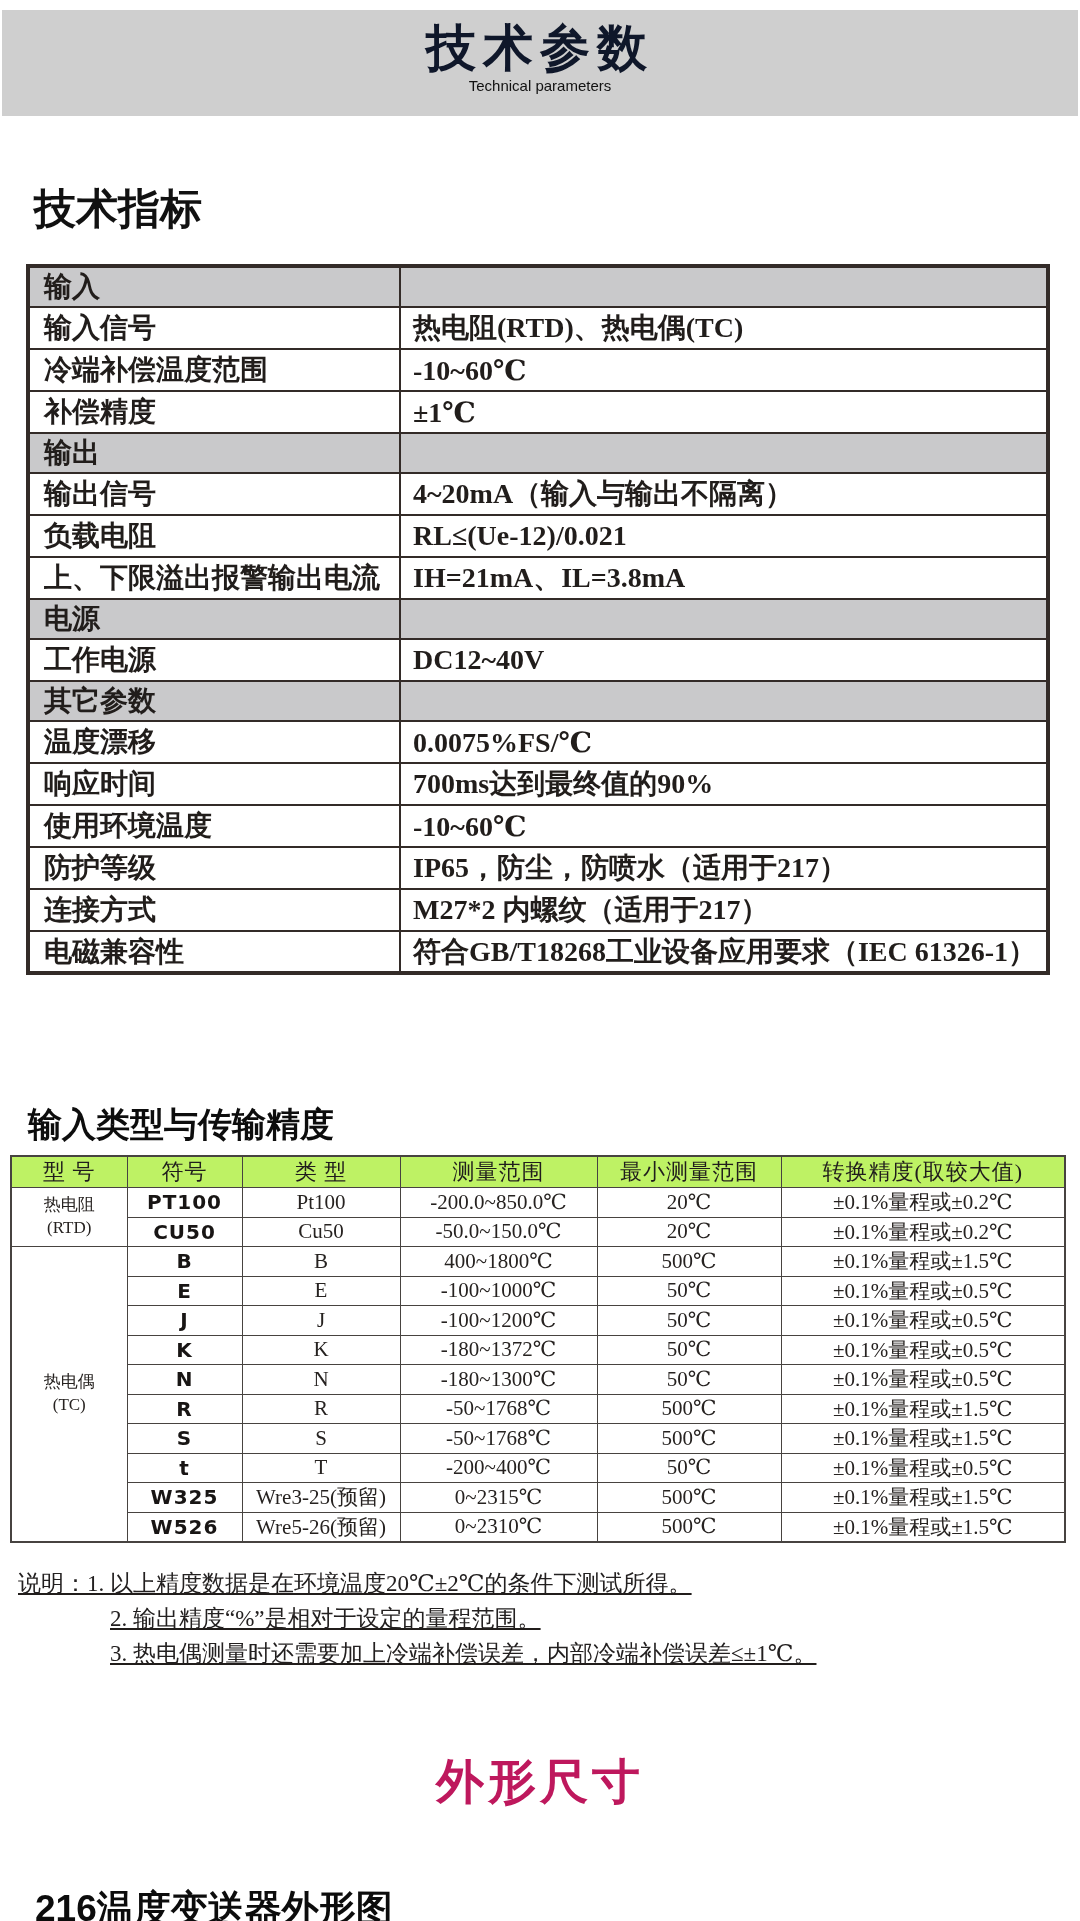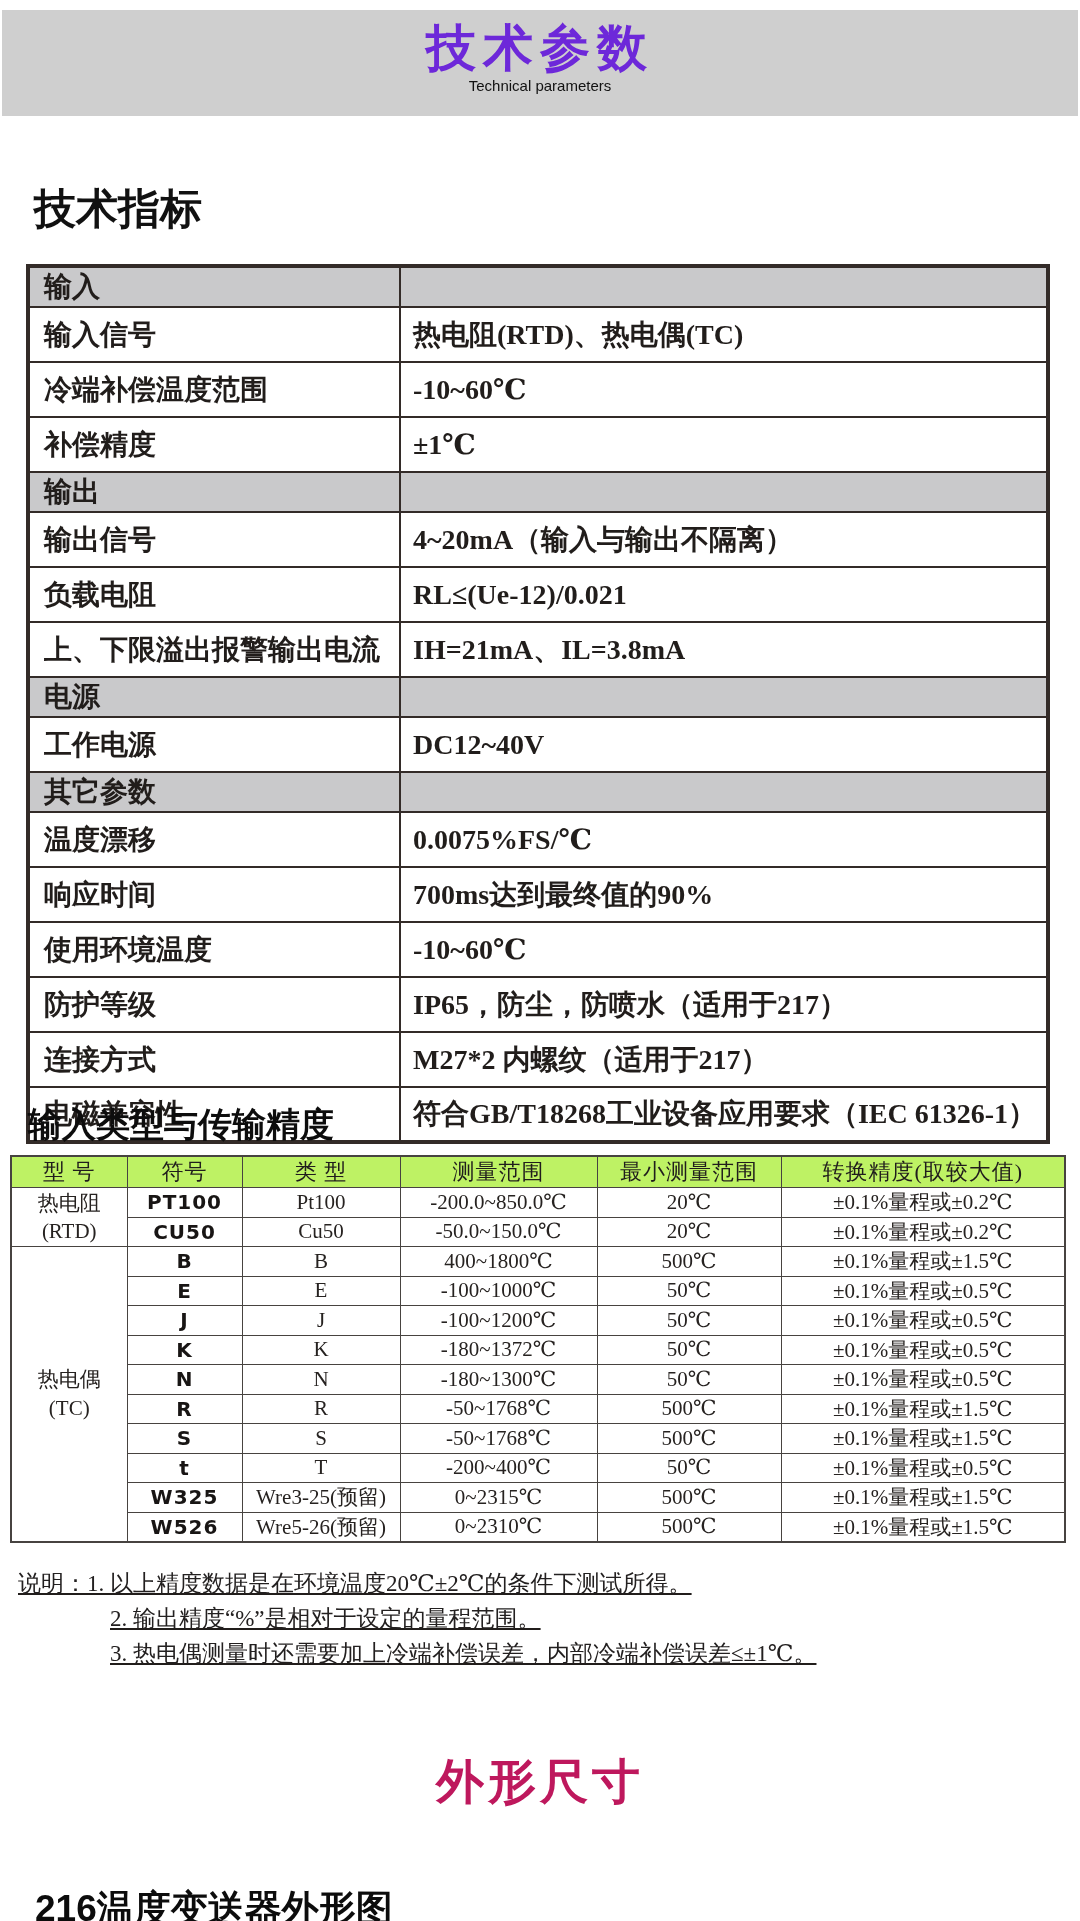--- a/index.html
+++ b/index.html
@@ -12,21 +12,21 @@
   }
   .page { position: absolute; inset: 0; width: 1080px; height: 1921px; }
 
   
   .banner {
     position: absolute; left: 2px; top: 10px; width: 1076px; height: 106px;
     background: #cfcfcf; text-align: center;
   }
   .banner-title {
     font-size: 50px; font-weight: bold; letter-spacing: 7px;
-    padding-top: 11px; line-height: 1.1; color: #6d28d9;
+    padding-top: 11px; line-height: 1.1; color: #0f172a;
     font-family: "DejaVu Sans", "Liberation Sans", sans-serif;
   }
   .banner-subtitle {
     font-size: 15px; color: #121212; margin-top: 1px; letter-spacing: 0px;
   }
 
   
   .h-spec  { position: absolute; left: 34px;  top: 146px;  font-size: 42px; font-weight: 600; color: #111; }
   .h-input { position: absolute; left: 28px;  top: 1074px; font-size: 34px; font-weight: 700; color: #0d0d0d; }
   .h-dim   { position: absolute; left: 0;     top: 1718px; width: 1080px; text-align: center;
@@ -39,21 +39,21 @@
     border-collapse: collapse; table-layout: fixed;
     border: 4px solid #332b28;
   }
   .spec-table td {
     border: 2px solid #332b28;
     font-family: "Liberation Serif", "DejaVu Serif", serif;
     font-weight: bold; font-size: 28px;
     padding: 0 20px 0 14px; vertical-align: middle;
     white-space: nowrap; overflow: hidden;
   }
-  .spec-table tr.item    { height: 55px; }
+  .spec-table tr.item    { height: 42px; }
   .spec-table tr.section { height: 36px; }
   .spec-table tr.section td { background: #c9c9cb; }
   .spec-table .c-value { padding-left: 12px; }
 
   
   .input-table {
     position: absolute; left: 10px; top: 1155px; width: 1054px;
     border-collapse: collapse; table-layout: fixed;
     border: 2px solid #474340;
   }
@@ -64,21 +64,21 @@
     padding: 0 2px; white-space: nowrap; overflow: hidden;
     color: #262220;
   }
   .input-table thead tr { height: 30px; }
   .input-table tbody tr { height: 29.5px; }
   .input-table th {
     background: #bef264; font-weight: normal; font-size: 22px;
     letter-spacing: 1px; color: #201d1c;
   }
   .input-table .c-model {
-    font-size: 21px; line-height: 1.35; margin-top: 29px;
+    font-size: 17px; line-height: 1.35; margin-top: 29px;
   }
   .input-table .c-symbol {
     font-family: "DejaVu Sans", "Liberation Sans", sans-serif;
     font-weight: bold; font-size: 20px; letter-spacing: 1px; color: #181514;
   }
 
   
   .notes { position: absolute; left: 18px; top: 1566px; font-family: "Liberation Serif", "DejaVu Serif", serif; text-decoration: underline; }
   .note-line { font-size: 23px; line-height: 35px; color: #232020; white-space: nowrap; }
   .note-line.indent { padding-left: 92px; }

